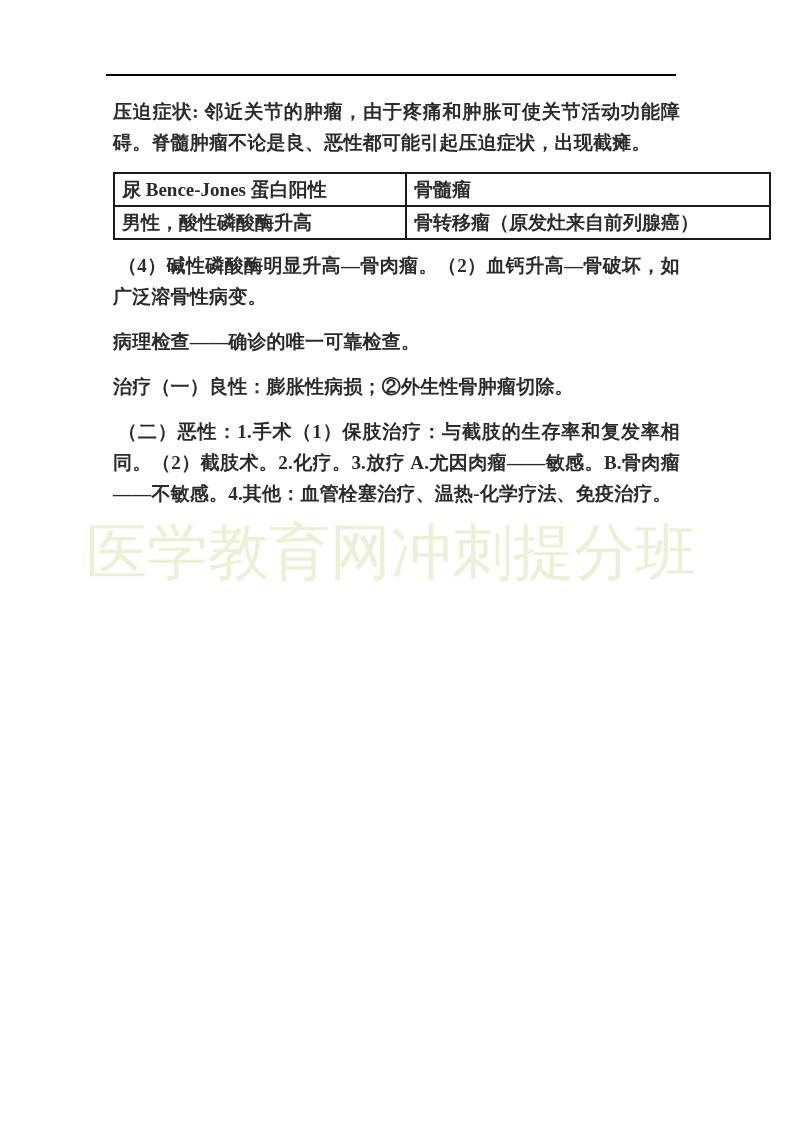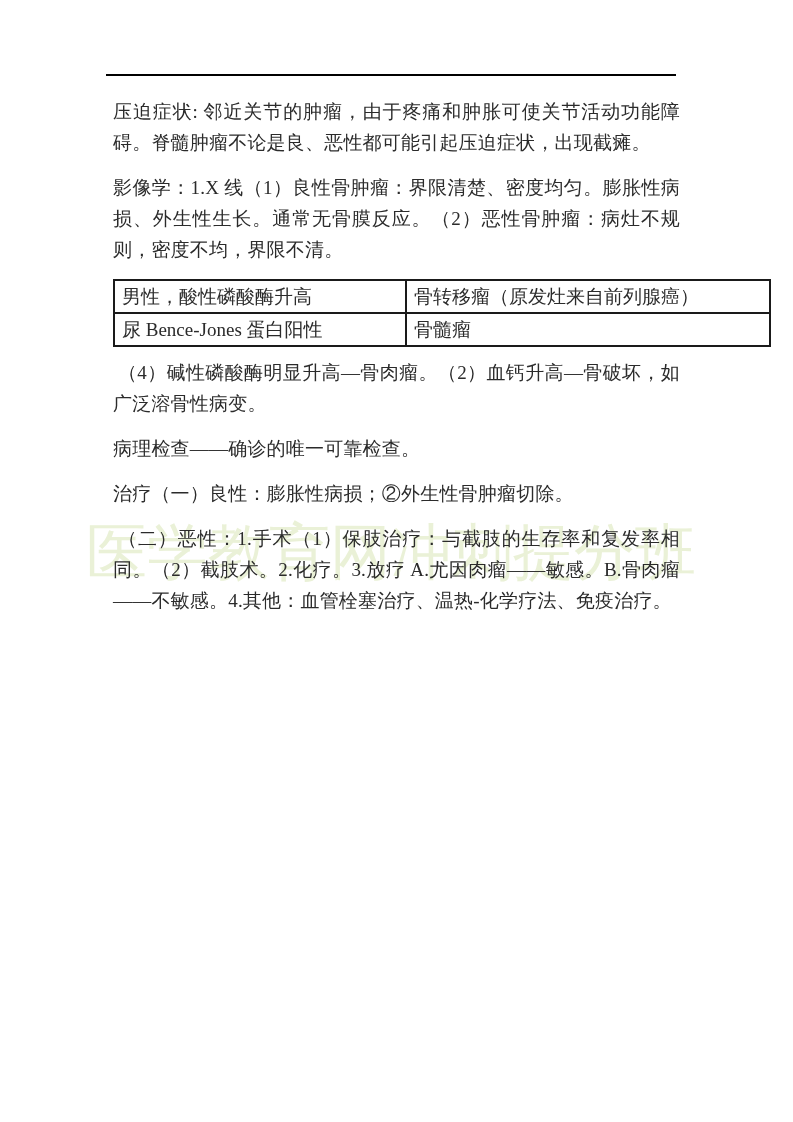--- a/index.html
+++ b/index.html
@@ -38,20 +38,21 @@
     letter-spacing:0;
     z-index:0;
     user-select:none;
   }
   .content{
     position:absolute;
     left:113px;
     right:113px;
     top:96px;
     z-index:1;
+    font-weight:bold;
   }
   .para{
     margin:0 0 14px 0;
     font-size:19px;
     line-height:31px;
     text-align:justify;
     letter-spacing:0.2px;
     word-break:break-all;
   }
   .para.indent{ text-indent:5px; }
@@ -80,32 +81,31 @@
 
   <div class="header-rule"></div>
 
   <div class="watermark">医学教育网冲刺提分班</div>
 
   <div class="content">
 
     <p class="para">压迫症状: 邻近关节的肿瘤，由于疼痛和肿胀可使关节活动功能障碍。脊髓肿瘤不论是良、恶性都可能引起压迫症状，出现截瘫。</p>
 
 
-    <p class="para">影像学：1.X 线（1）良性骨肿瘤：界限清楚、密度均匀。膨胀性病损、外生性生长。通常无骨膜反应。（2）恶性骨肿瘤：病灶不规则，密度不均，界限不清。</p>
 
 
     <table class="doc-table">
       <tbody>
         <tr>
+          <td class="col-left">尿 Bence-Jones 蛋白阳性</td>
+          <td>骨髓瘤</td>
+        </tr>
+        <tr>
           <td class="col-left">男性，酸性磷酸酶升高</td>
           <td>骨转移瘤（原发灶来自前列腺癌）</td>
-        </tr>
-        <tr>
-          <td class="col-left">尿 Bence-Jones 蛋白阳性</td>
-          <td>骨髓瘤</td>
         </tr>
       </tbody>
     </table>
 
     <p class="para indent">（4）碱性磷酸酶明显升高—骨肉瘤。（2）血钙升高—骨破坏，如广泛溶骨性病变。</p>
 
     <p class="para">病理检查——确诊的唯一可靠检查。</p>
 
     <p class="para">治疗（一）良性：膨胀性病损；②外生性骨肿瘤切除。</p>
 

